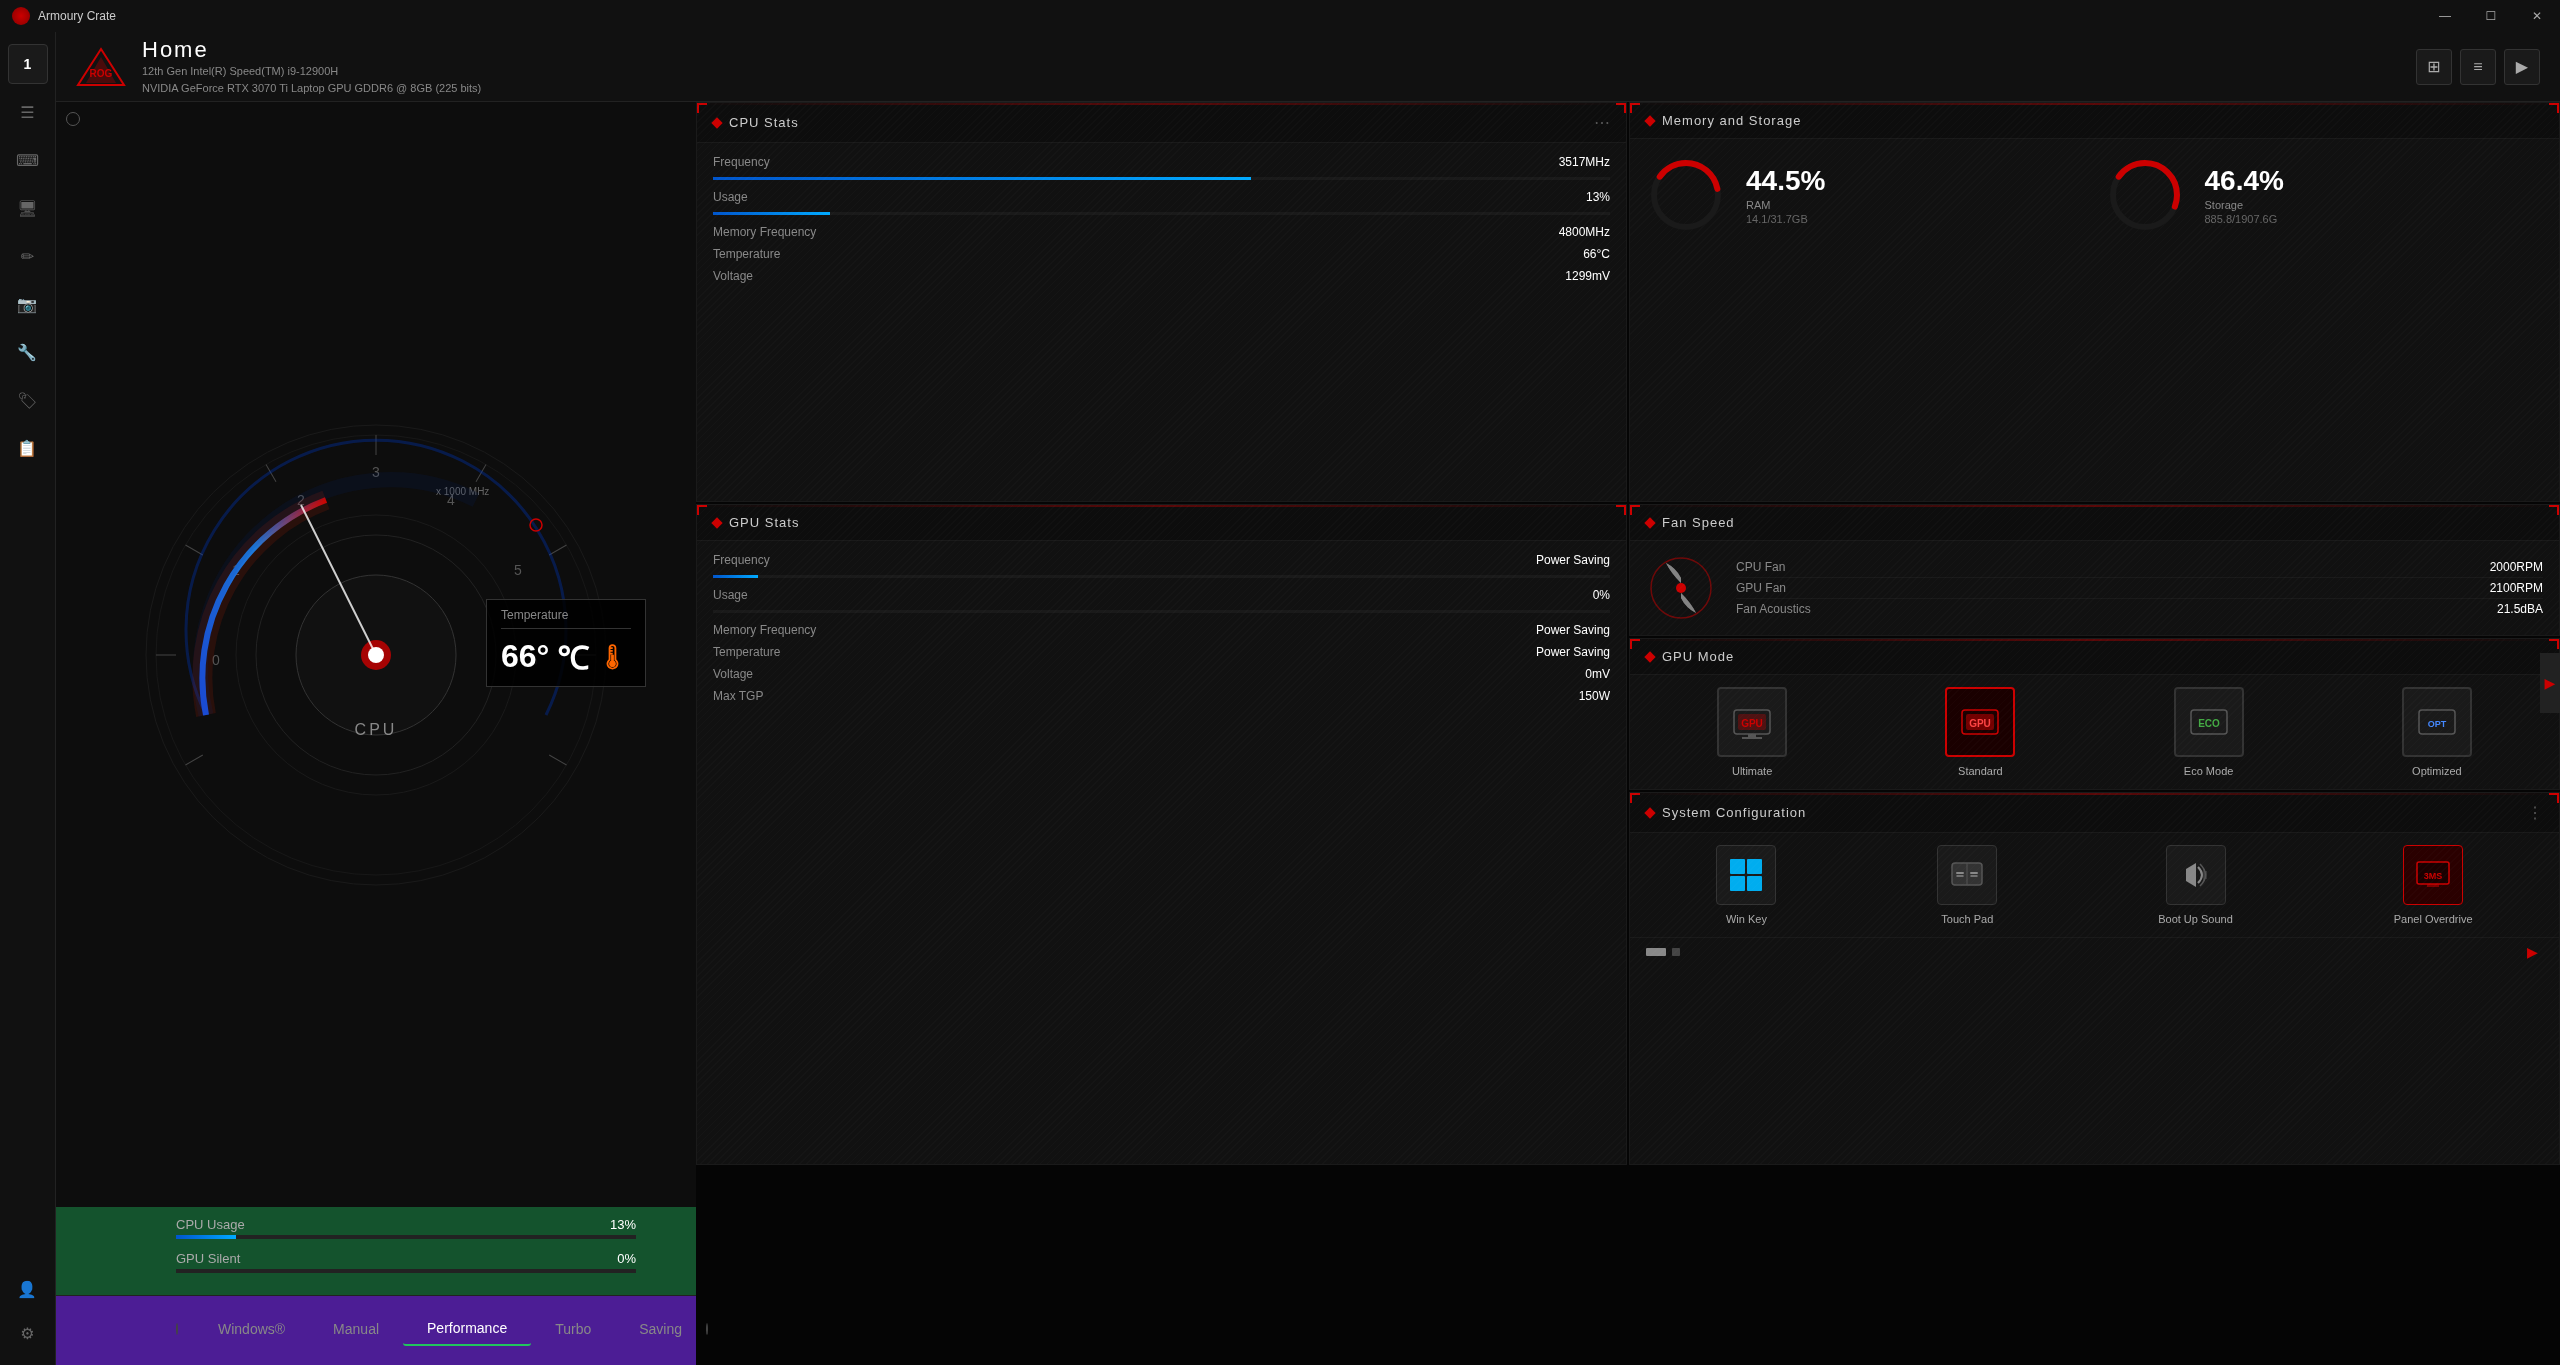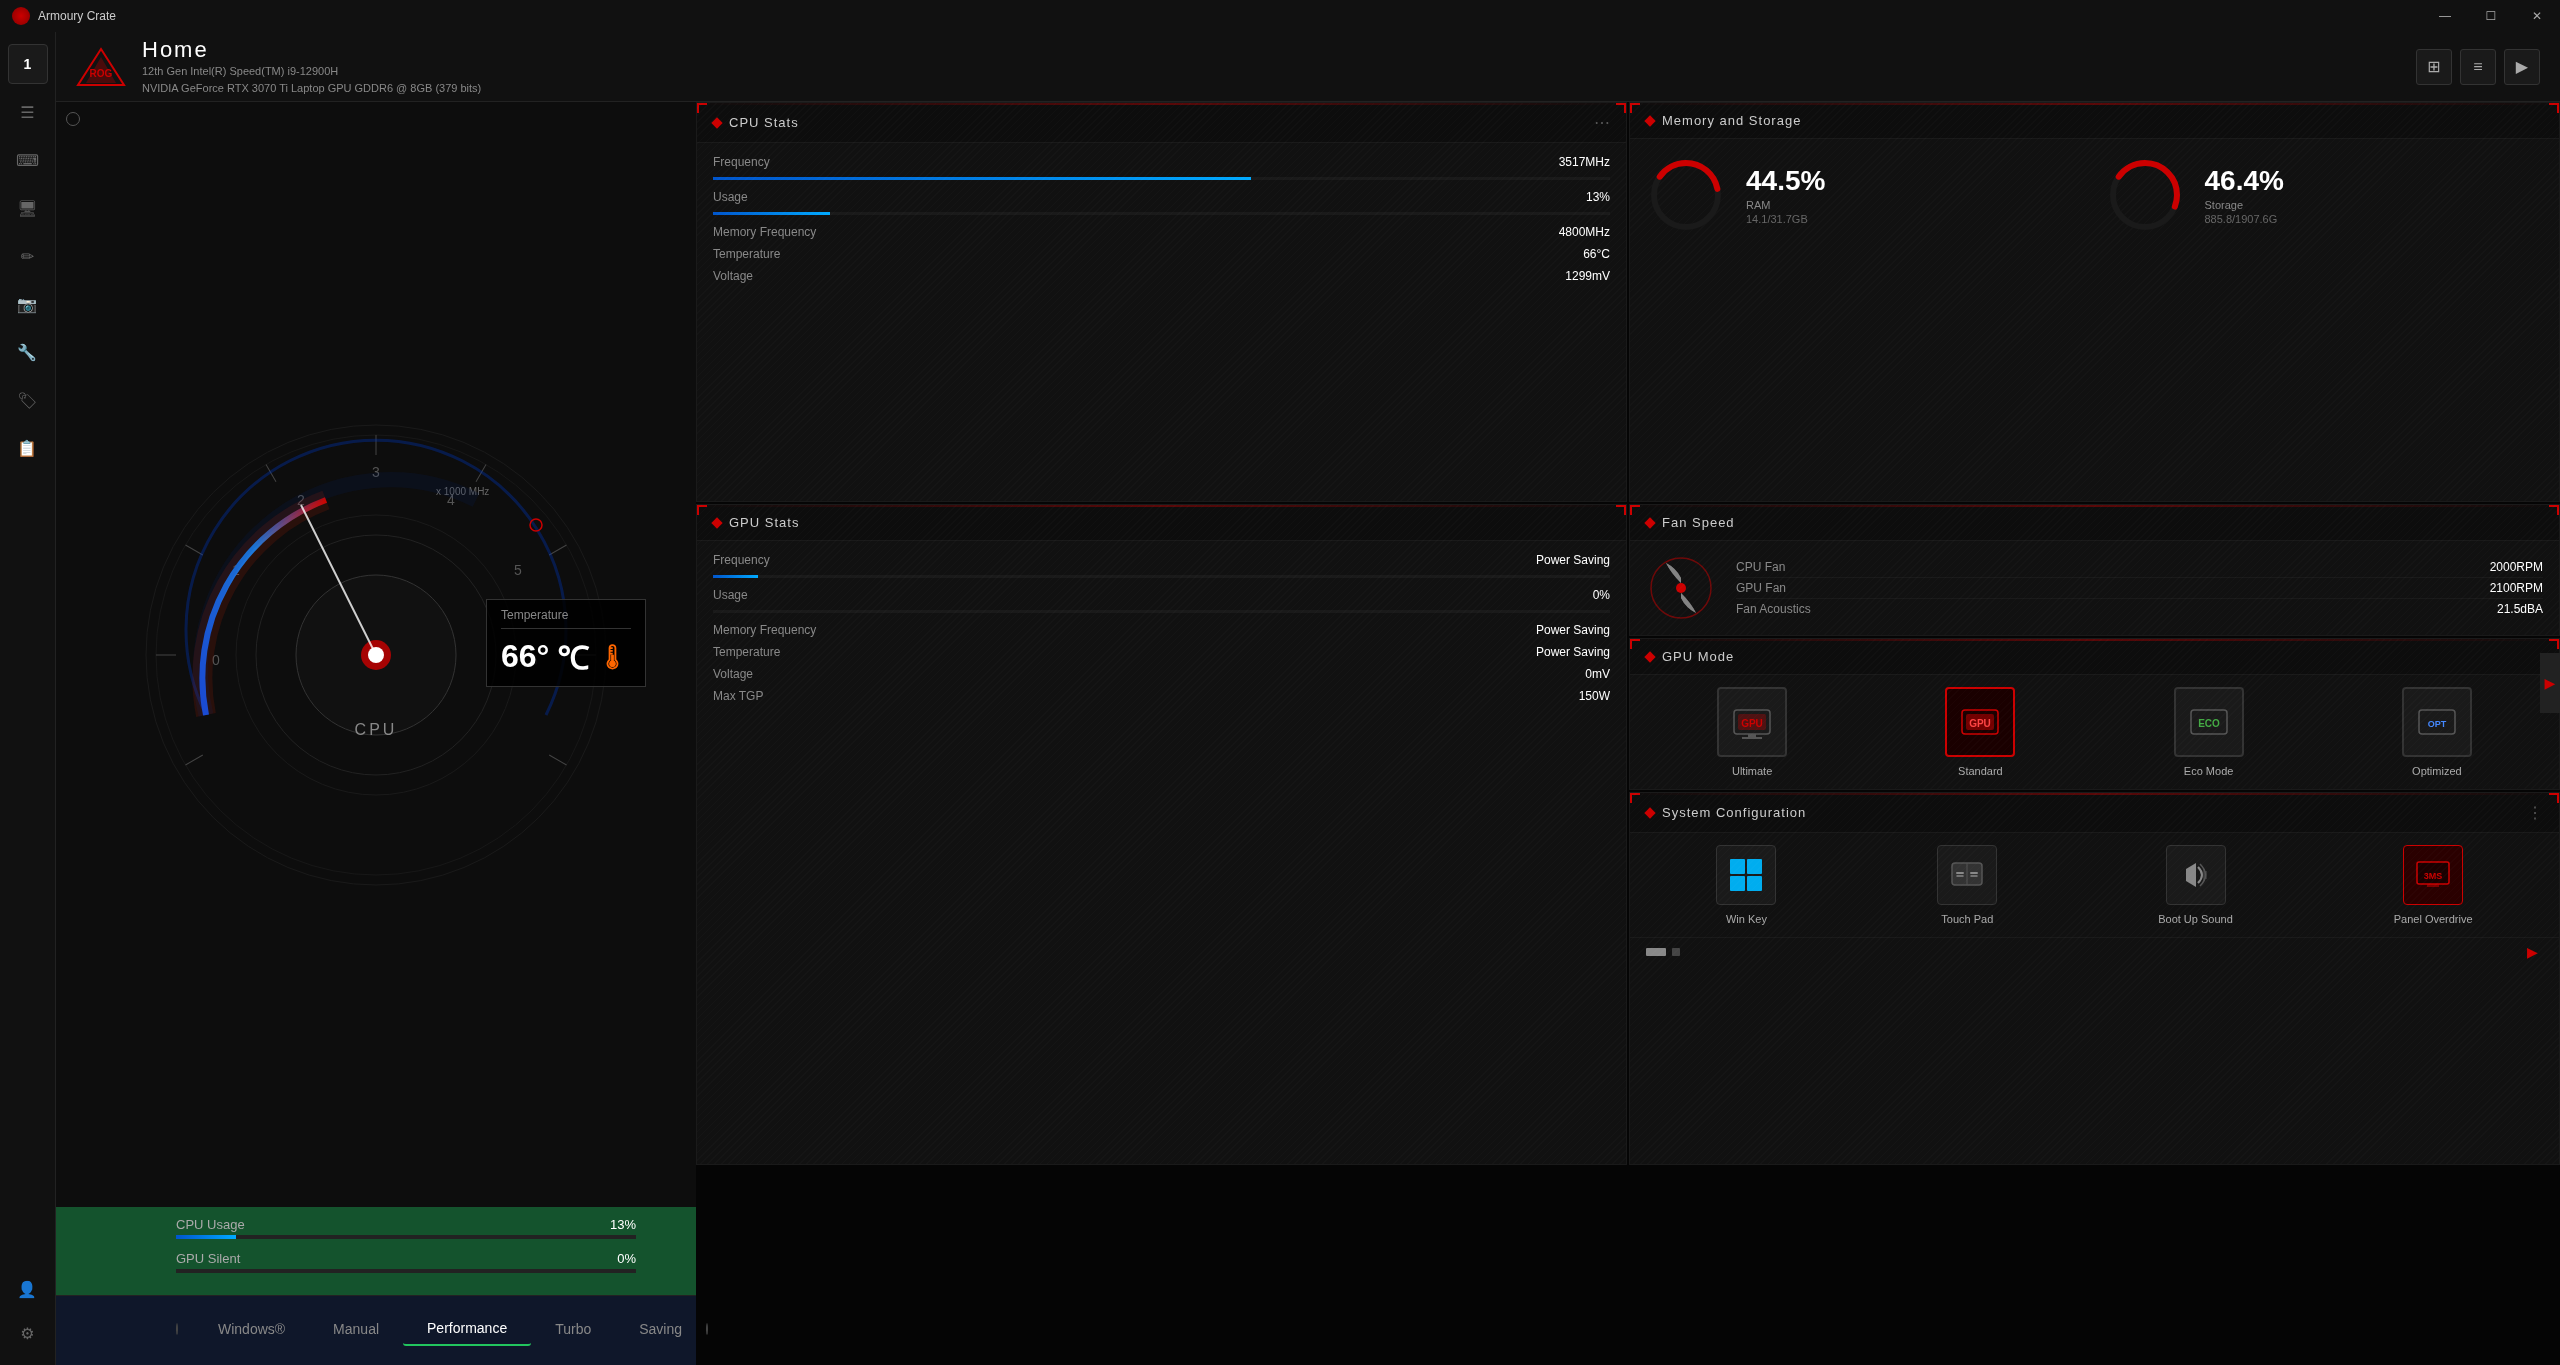--- a/index.html
+++ b/index.html
@@ -190,21 +190,21 @@
     }
     .progress-fill {
       height: 100%;
       background: linear-gradient(90deg, #0066ff, #00aaff);
     }
     .progress-fill.gpu { background: linear-gradient(90deg, #0033aa, #0055cc); }
 
     
     #perf-tabs {
       height: 70px;
-      background: #0f172a;
+      background: #4c1d95;
       border-top: 1px solid #222;
       display: flex;
       align-items: center;
       padding: 0 60px 4px 120px;
       gap: 0;
       position: relative;
     }
     .perf-tab {
       padding: 8px 24px;
       font-size: 14px;
@@ -560,21 +560,21 @@
         <svg class="logo-svg" viewBox="0 0 50 40" fill="none" xmlns="http://www.w3.org/2000/svg">
           <polygon points="25,2 48,38 2,38" fill="none" stroke="#cc0000" stroke-width="2"></polygon>
           <polygon points="25,10 40,36 10,36" fill="#cc0000" opacity="0.3"></polygon>
           <text x="25" y="30" text-anchor="middle" fill="#cc0000" font-size="10" font-weight="bold">ROG</text>
         </svg>
       </div>
       <div class="title-section">
         <h1>Home</h1>
         <div class="system-info">
           <div>12th Gen Intel(R) Speed(TM) i9-12900H</div>
-          <div>NVIDIA GeForce RTX 3070 Ti Laptop GPU GDDR6 @ 8GB (379 bits)</div>
+          <div>NVIDIA GeForce RTX 3070 Ti Laptop GPU GDDR6 @ 8GB (225 bits)</div>
         </div>
       </div>
       <div class="header-actions">
         <div class="header-btn">⊞</div>
         <div class="header-btn">≡</div>
         <div class="header-btn">▶</div>
       </div>
     </div>
 
     <div id="main">

